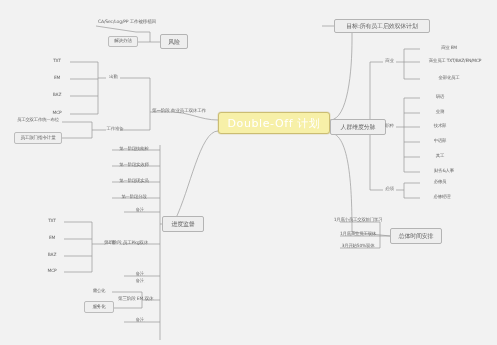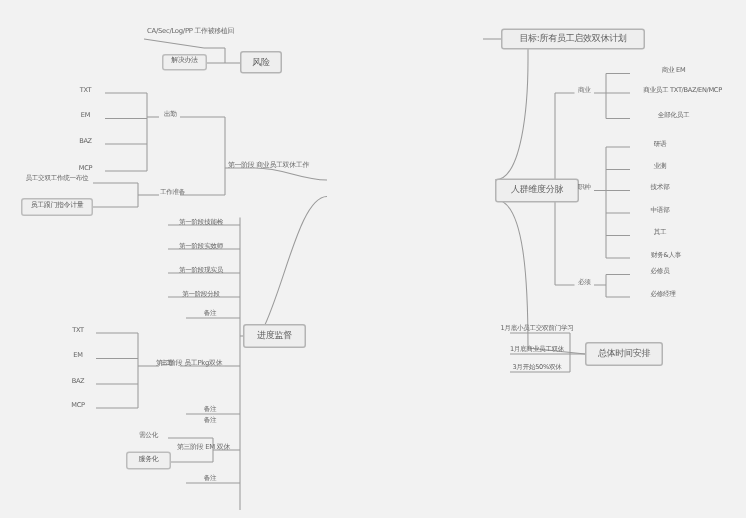--- a/index.html
+++ b/index.html
@@ -179,20 +179,23 @@
 
     <path d="M160,300 L152,300"></path>
     <path d="M152,300 L142,300"></path>
     <path d="M142,292 L142,308"></path>
     <path d="M142,292 L112,292"></path>
     <path d="M142,308 L112,308"></path>
 
     <path d="M160,322 L124,322"></path>
   </svg>
 
+  <div class="node root" style="left:218px; top:112px; width:112px; height:22px;">
+    <span>Double-Off 计划</span>
+  </div>
 
   <div class="node l1" style="left:334px; top:19px; width:96px; height:14px;">
     <span>目标:所有员工启效双休计划</span>
   </div>
 
   <div class="node l1" style="left:160px; top:34px; width:28px; height:15px;">
     <span>风险</span>
   </div>
   <div class="node l2" style="left:108px; top:36px; width:30px; height:11px;">
     <span>解决办法</span>

